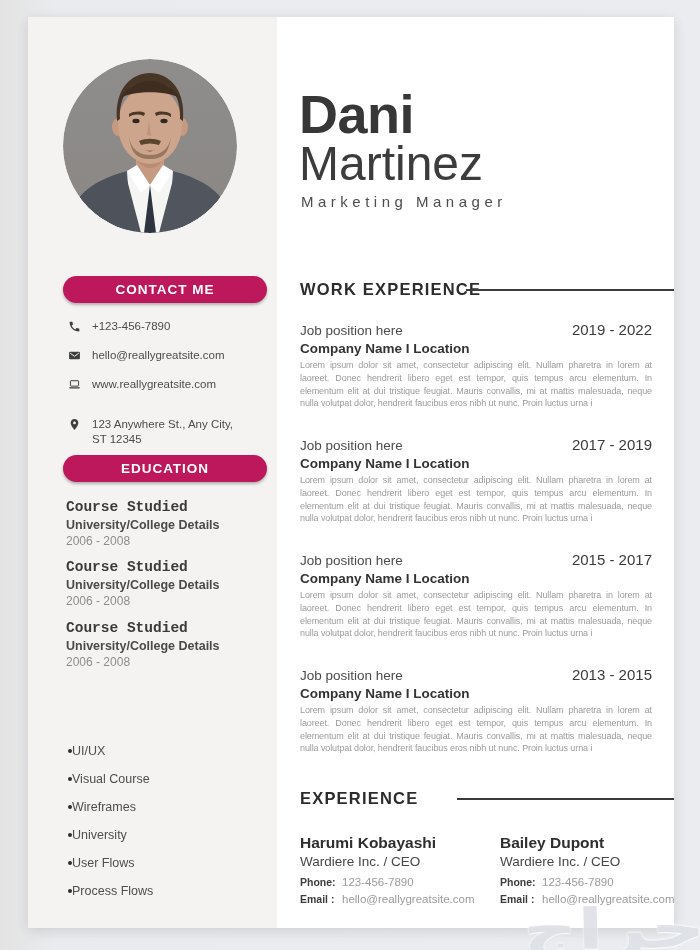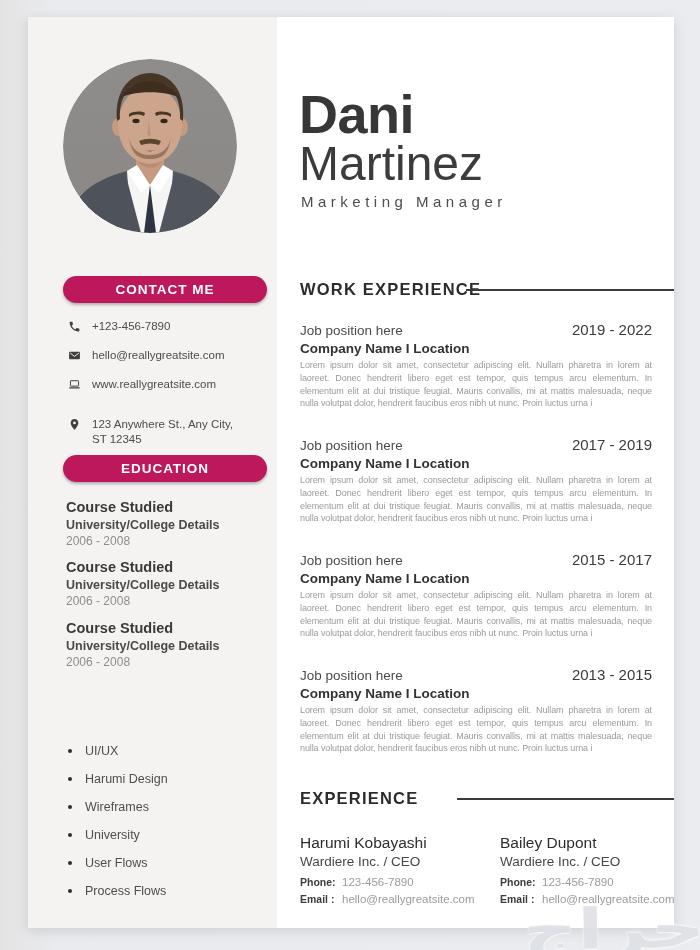--- a/index.html
+++ b/index.html
@@ -17,26 +17,26 @@
           border-radius:14px; display:flex; align-items:center; justify-content:center;
           color:#fff; font-weight:bold; font-size:13.5px; letter-spacing:1px;
           box-shadow:0 2px 3px rgba(0,0,0,.28); }
 
   .c-row { position:absolute; left:40px; width:180px; display:flex; gap:11px;
            align-items:flex-start; color:#4c4c4c; font-size:11.5px; line-height:15px; }
   .c-row svg { width:13px; height:13px; flex:none; margin-top:1px; }
   .c-text { width:158px; }
 
   .edu { position:absolute; left:38px; width:202px; }
-  .edu-course { font-size:14.5px; font-weight:bold; color:#3a3a3a; line-height:18px; }
+  .edu-course { font-size:14.5px; font-weight:bold; color:#3a3a3a; line-height:18px;font-family:Liberation Mono, monospace; }
   .edu-school { font-size:12.5px; font-weight:bold; color:#4a4a4a; line-height:16px; margin-top:1px; }
   .edu-years  { font-size:12px; color:#8d8d8d; line-height:15px; margin-top:1px; }
 
   .skills-list { position:absolute; left:40px; top:720px; list-style:none; }
-  .skills-list li { height:28px; display:flex; align-items:center; gap:13px;
+  .skills-list li { height:28px; display:flex; align-items:center; gap:0;
                     font-size:12.5px; color:#4e4e4e; }
   .dot { width:4px; height:4px; border-radius:50%; background:#2e2e2e; flex:none; }
 
   .name-first { position:absolute; left:271px; top:70px; font-size:54px; font-weight:bold;
                 color:#373737; line-height:1; letter-spacing:-0.5px; }
   .name-last  { position:absolute; left:271px; top:123px; font-size:48px; font-weight:400;
                 color:#3c3c3c; line-height:1; }
   .job-title  { position:absolute; left:273px; top:176px; font-size:15px; letter-spacing:4.5px;
                 color:#4d4d4d; }
 
@@ -46,21 +46,21 @@
 
   .job { position:absolute; left:272px; width:352px; }
   .job-head { display:flex; justify-content:space-between; align-items:baseline; }
   .job-pos   { font-size:13.5px; color:#4b4b4b; line-height:17px; }
   .job-dates { font-size:15px; color:#3b3b3b; line-height:17px; }
   .job-company { font-size:13.5px; font-weight:bold; color:#333333; line-height:16px; margin-top:2px; }
   .job-desc { margin-top:2px; font-size:9px; letter-spacing:-0.1px; line-height:12.8px;
               color:#9b9b9b; text-align:justify; max-height:52px; overflow:hidden; }
 
   .ref { position:absolute; top:816px; width:192px; }
-  .ref-name { font-size:15.5px; font-weight:normal; color:#2e2e2e; line-height:19px; }
+  .ref-name { font-size:15.5px; font-weight:bold; color:#2e2e2e; line-height:19px; }
   .ref-role { font-size:13.5px; color:#474747; line-height:17px; margin-top:1px; }
   .ref-line { display:flex; align-items:baseline; margin-top:6px; font-size:11.5px;
               color:#9b9b9b; line-height:13px; }
   .ref-label { font-size:10.5px; font-weight:bold; color:#3d3d3d; width:42px; flex:none; }
 
   .watermark { position:absolute; right:-6px; bottom:-10px; font-family:"DejaVu Sans", sans-serif;
                font-size:56px; font-weight:bold; color:#dee1e7;
                text-shadow:0 1px 1px #ffffff, 0 -1px 2px rgba(255,255,255,.8);
                transform:scaleX(1.35) rotate(-1deg); transform-origin:100% 100%; opacity:.9; }
 </style>
@@ -167,21 +167,21 @@
       </div>
 
 
       <ul class="skills-list">
         <li>
             <span class="dot"></span>
             <span>UI/UX</span>
           </li>
         <li>
             <span class="dot"></span>
-            <span>Harumi Design</span>
+            <span>Visual Course</span>
           </li>
         <li>
             <span class="dot"></span>
             <span>Wireframes</span>
           </li>
         <li>
             <span class="dot"></span>
             <span>University</span>
           </li>
         <li>

